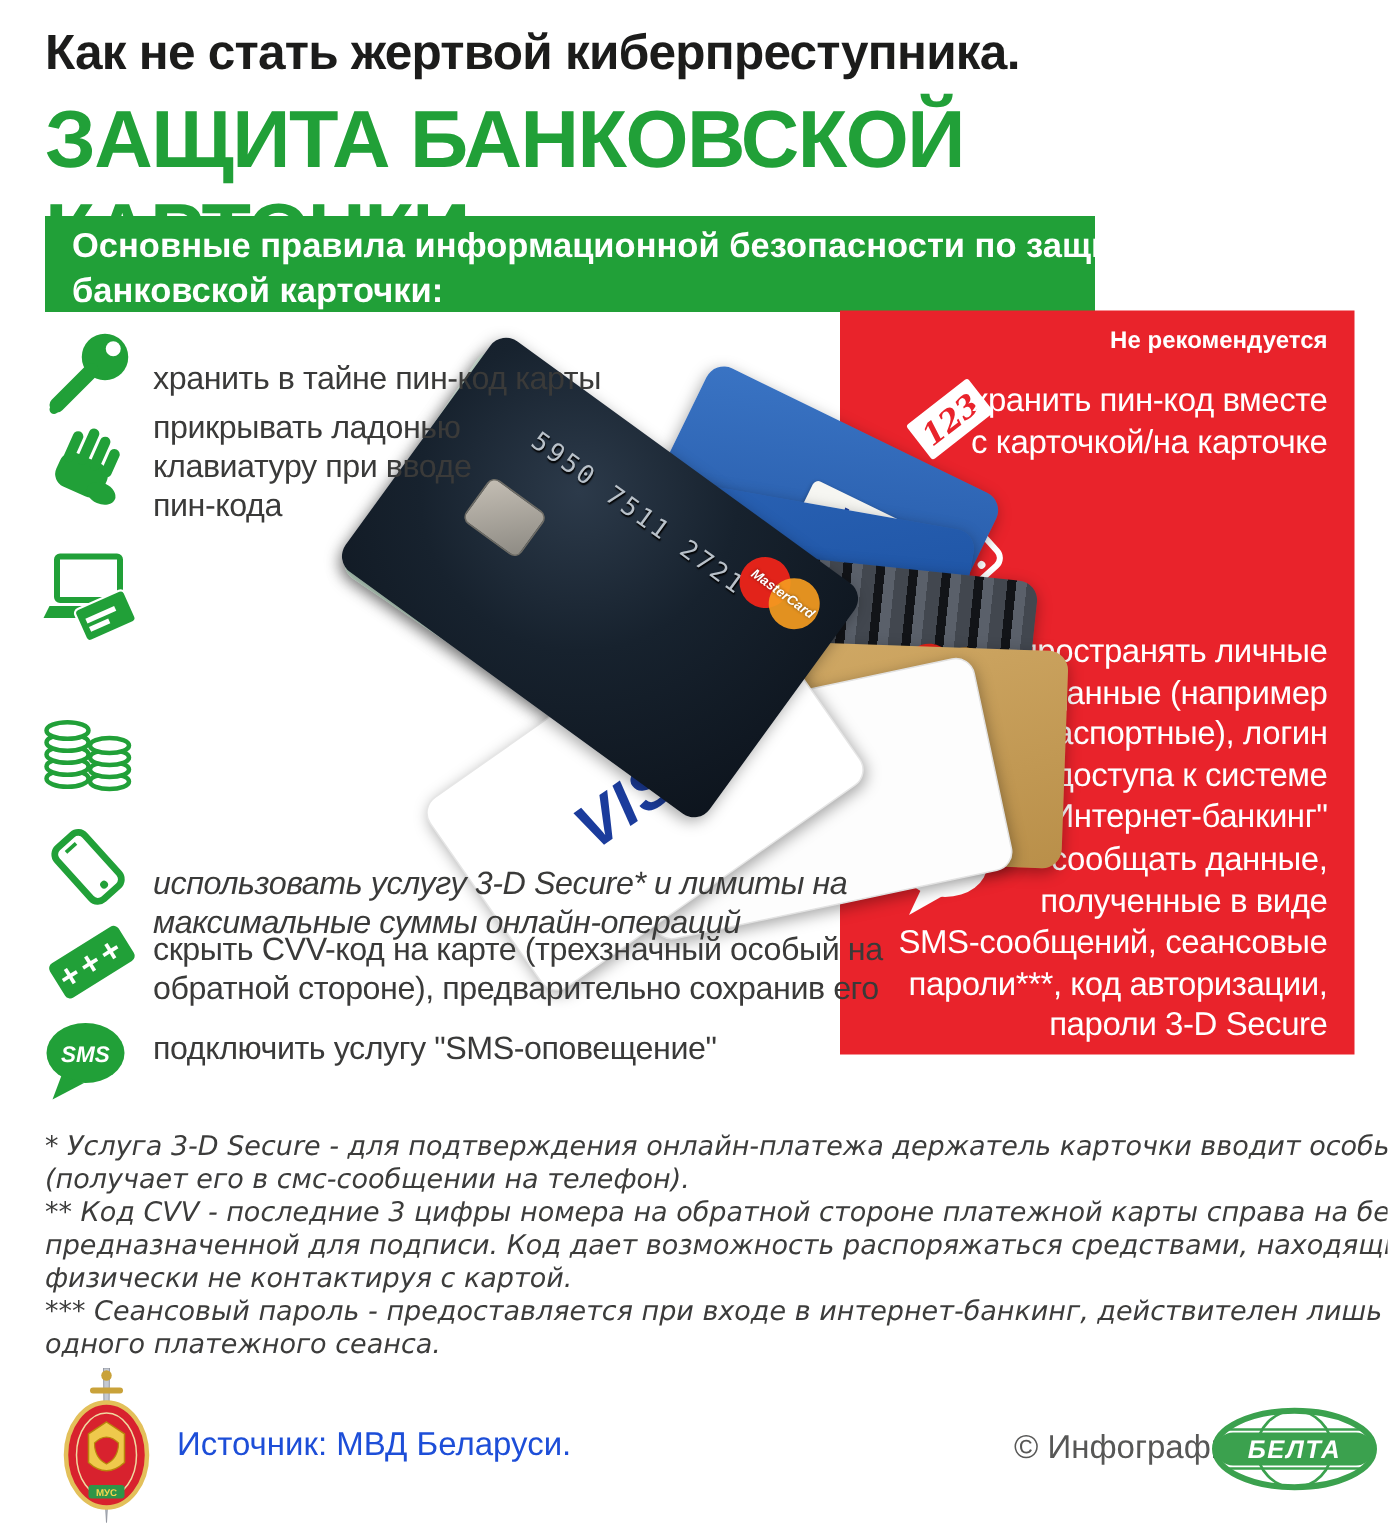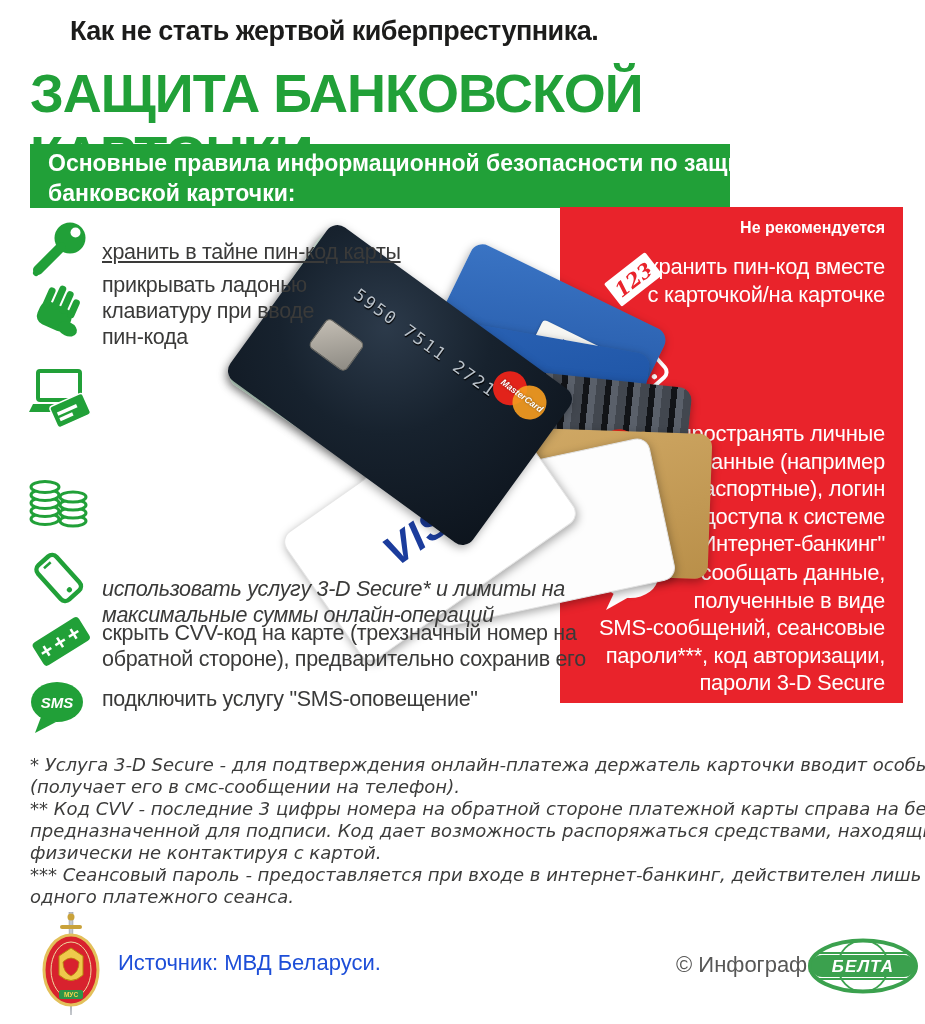--- a/index.html
+++ b/index.html
@@ -1,39 +1,39 @@
 <!DOCTYPE html>
 <html><head>
 <meta charset="utf-8">
 <style>
   * { margin:0; padding:0; box-sizing:border-box; }
   body { background:#fff; font-family:"Liberation Sans", sans-serif; }
   .canvas { position:relative; width:925px; height:1024px; background:#fff; overflow:hidden; }
   .pre { white-space:pre; }
 
-  .kicker { position:absolute; left:30px; top:16px; font-size:27px; font-weight:700; color:#1c1c1b; letter-spacing:-0.5px;margin-left:40px; }
+  .kicker { position:absolute; left:30px; top:16px; font-size:33px; font-weight:700; color:#1c1c1b; letter-spacing:-0.5px; }
   .title  { position:absolute; left:30px; top:62px; font-size:54px; font-weight:700; color:#21A038; letter-spacing:-1px; }
 
   .banner { position:absolute; left:30px; top:144px; width:700px; height:64px; background:#21A038;
             color:#fff; font-size:23px; font-weight:700; line-height:30px; padding:4px 0 0 18px;
             display:flex; align-items:center; }
 
   
   .red-panel { position:absolute; left:560px; top:207px; width:343px; height:496px; background:#E9232B; z-index:1; }
   .red-title { position:absolute; top:12px; right:18px; font-size:16px; font-weight:700; color:#fff; }
   .red-text  { position:absolute; right:18px; text-align:right; color:#fff; font-size:22px; line-height:27.5px; letter-spacing:-0.3px; }
   .rt1 { top:46px; } .rt2 { top:134px; } .rt3 { top:213px; } .rt4 { top:352px; }
   .red-ic { position:absolute; }
   .ri1 { left:40px; top:42px; } .ri2 { left:52px; top:126px; } .ri3 { left:34px; top:228px; } .ri4 { left:38px; top:346px; }
 
   
   .do-ic { position:absolute; left:28px; }
   .di1{top:220px;} .di2{top:280px;} .di3{top:368px;} .di4{top:475px;} .di5{top:548px;} .di6{top:612px;} .di7{top:680px;}
   .do-text { position:absolute; left:102px; color:#3A3A39; font-size:21.5px; line-height:26px; letter-spacing:-0.3px; z-index:6; }
-  .dt1{top:239px;text-decoration:underline;} .dt2{top:272px;} .dt3{top:366px;} .dt4{top:473px;} .dt5{top:576px;font-style:italic;} .dt6{top:620px;} .dt7{top:686px;}
+  .dt1{top:239px;} .dt2{top:272px;} .dt3{top:366px;} .dt4{top:473px;} .dt5{top:576px;font-style:italic;} .dt6{top:620px;} .dt7{top:686px;}
 
   
   .cards { position:absolute; left:205px; top:265px; width:445px; height:300px; z-index:5; }
   .card { position:absolute; border-radius:13px; box-shadow:0 3px 10px rgba(0,0,0,.35); }
   .c-mint  { left:45px;  top:30px;  width:290px; height:180px; background:linear-gradient(150deg,#d8ecdf,#b9d9c4); transform:rotate(34deg); z-index:2; }
   .c-blued { left:230px; top:15px;  width:215px; height:140px; background:linear-gradient(160deg,#3a74c4,#1d4f9d); transform:rotate(26deg); z-index:3; }
   .c-blue2 { left:215px; top:70px;  width:220px; height:150px; background:linear-gradient(160deg,#2a62b4,#154a9a); transform:rotate(10deg); z-index:4; }
   .c-strip { left:230px; top:110px; width:250px; height:160px; transform:rotate(6deg); z-index:5;
              background:repeating-linear-gradient(90deg,#42474f 0 9px,#121418 9px 15px,#5a606a 15px 22px); }
   .c-gold  { left:260px; top:165px; width:245px; height:145px; background:linear-gradient(160deg,#d2ab68,#b98f49); transform:rotate(2deg); z-index:6; }
@@ -225,21 +225,21 @@
     <path d="M13 37 L7 53 L28 42 Z" fill="#21A038"></path>
     <text x="29" y="28" text-anchor="middle" fill="#fff" font-weight="700" font-style="italic" font-size="15">SMS</text>
   </svg>
 
   <div class="do-text dt1 pre">хранить в тайне пин-код карты</div>
   <div class="do-text dt2 pre">прикрывать ладонью
 клавиатуру при вводе
 пин-кода</div>
   <div class="do-text dt5 pre">использовать услугу 3-D Secure* и лимиты на
 максимальные суммы онлайн-операций</div>
-  <div class="do-text dt6 pre">скрыть CVV-код на карте (трехзначный номер на
+  <div class="do-text dt6 pre">скрыть CVV-код на карте (трехзначный особый на
 обратной стороне), предварительно сохранив его</div>
   <div class="do-text dt7 pre">подключить услугу "SMS-оповещение"</div>
 
   <div class="footnotes">
     <p>* Услуга 3-D Secure - для подтверждения онлайн-платежа держатель карточки вводит особый код
 (получает его в смс-сообщении на телефон).</p>
     <p>** Код CVV - последние 3 цифры номера на обратной стороне платежной карты справа на белой линии,
 предназначенной для подписи. Код дает возможность распоряжаться средствами, находящимися на счету,
 физически не контактируя с картой.</p>
     <p>*** Сеансовый пароль - предоставляется при входе в интернет-банкинг, действителен лишь в течение

